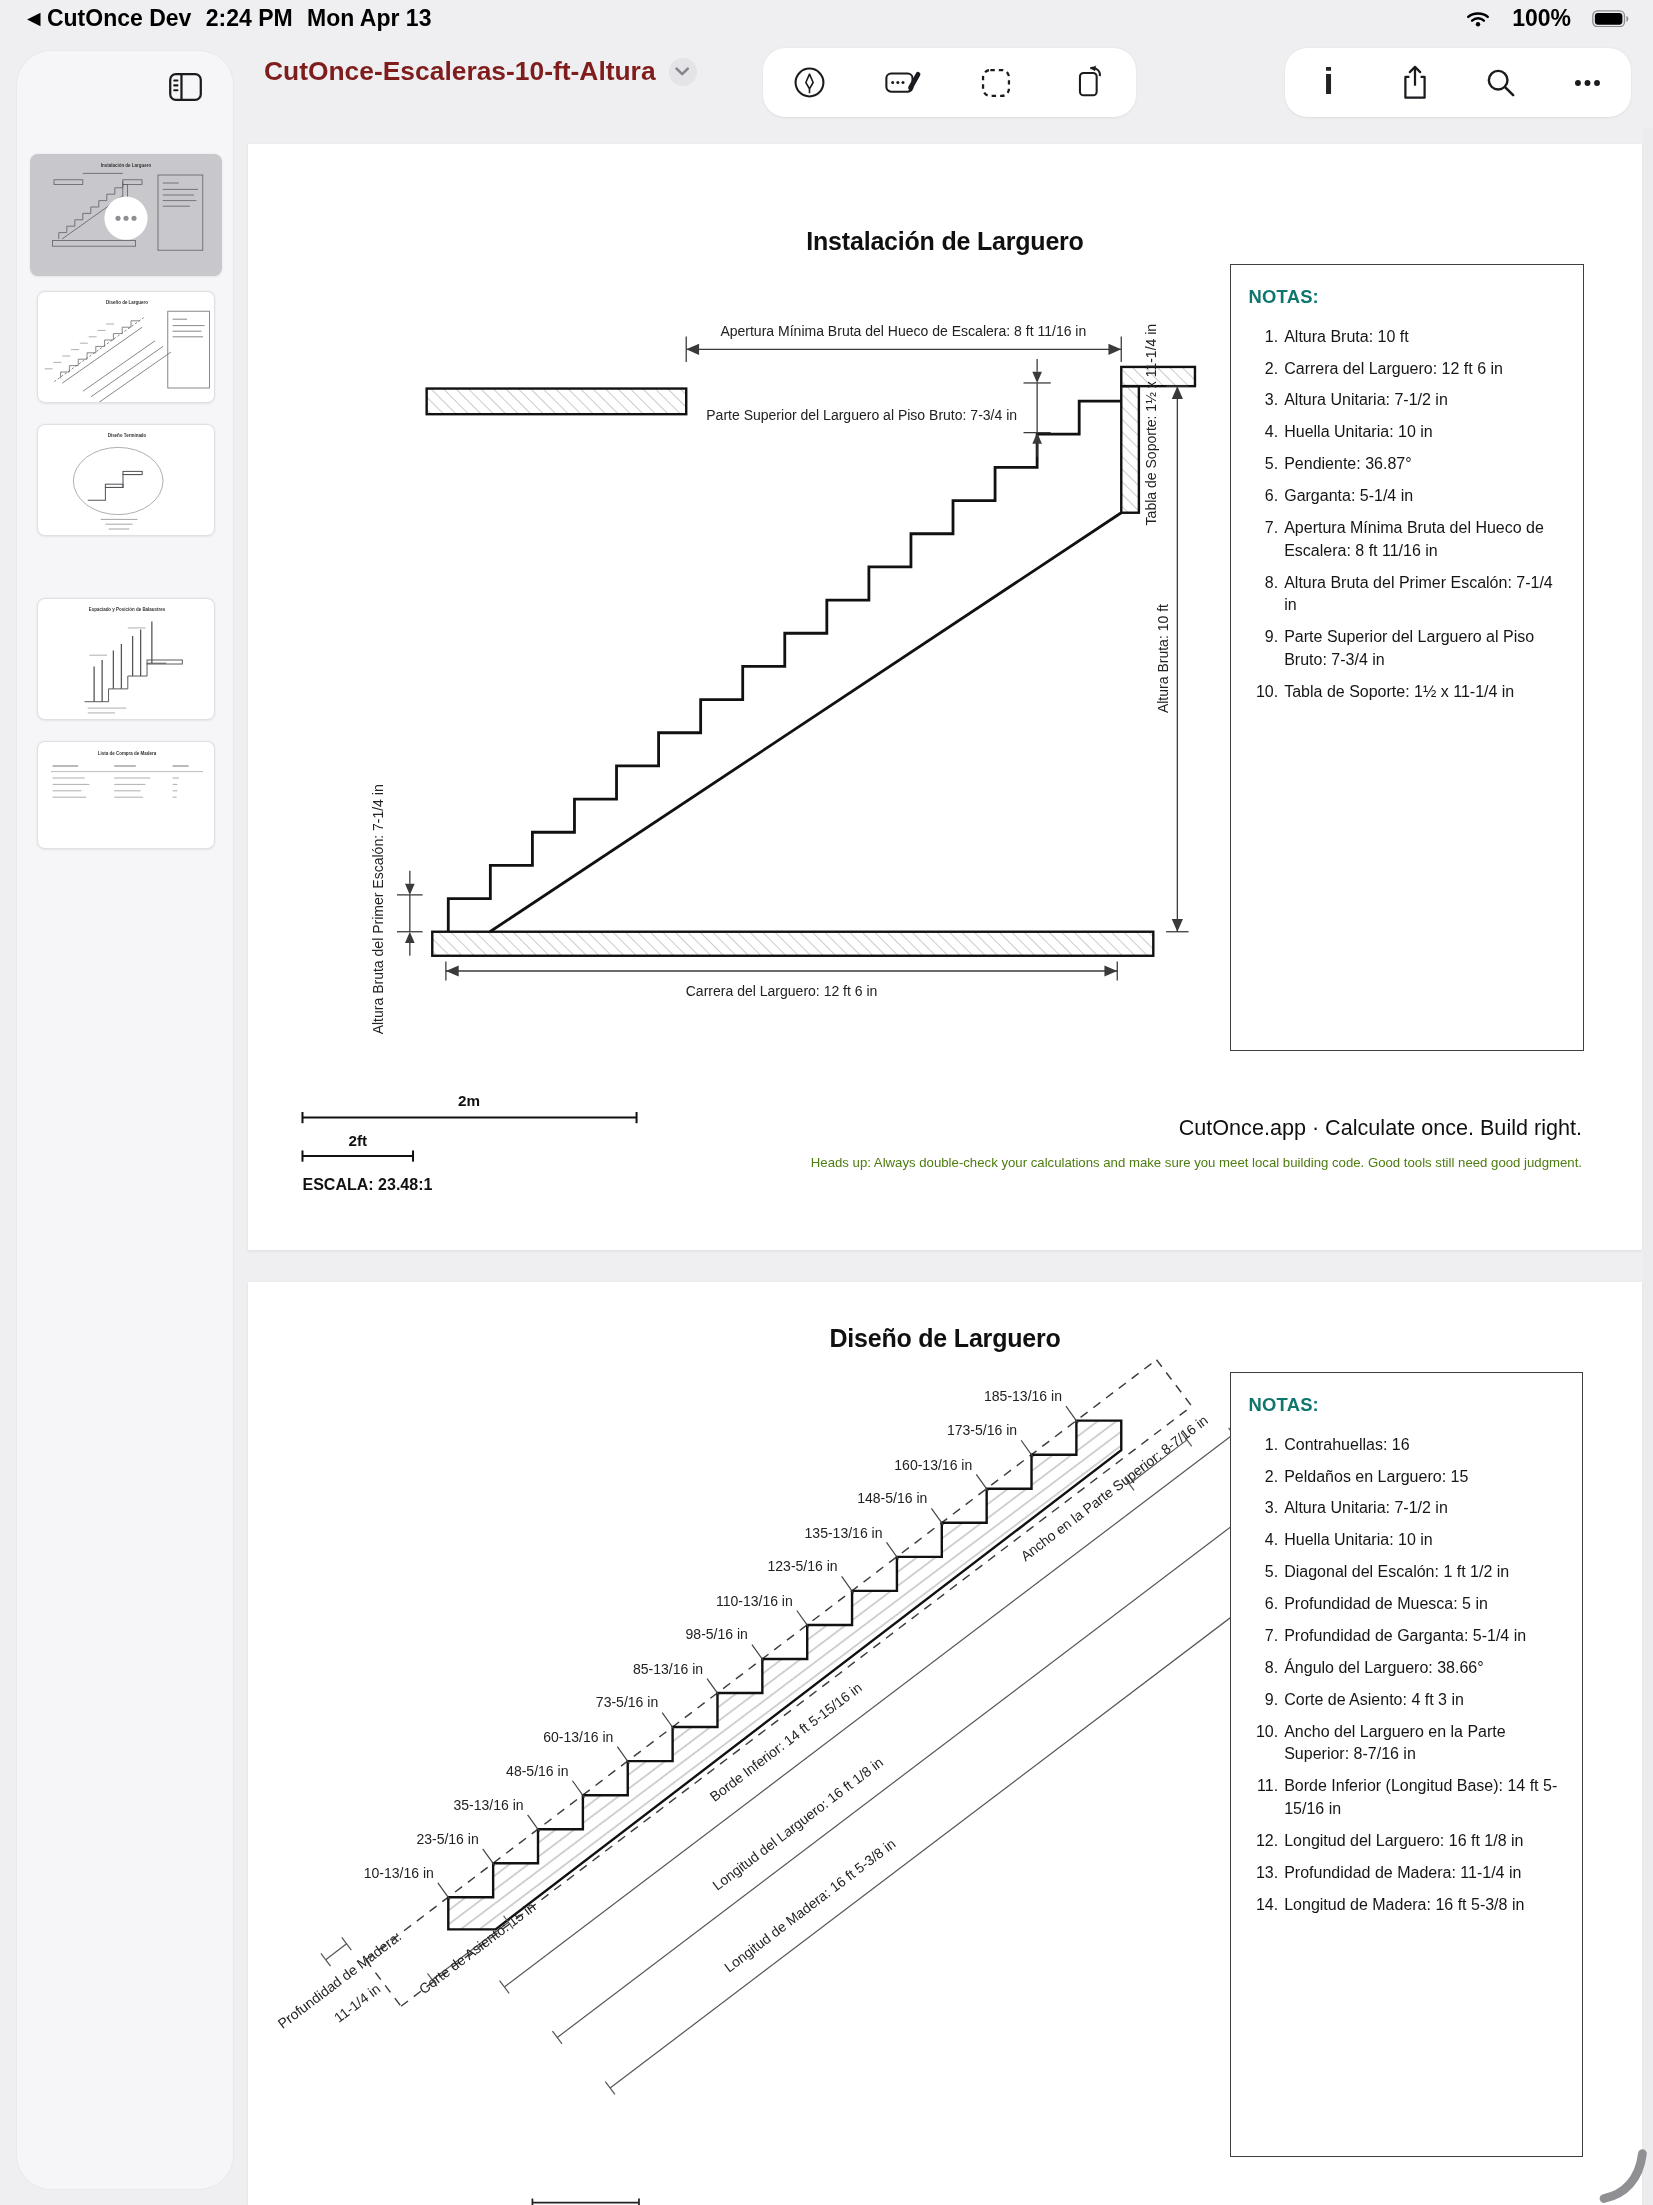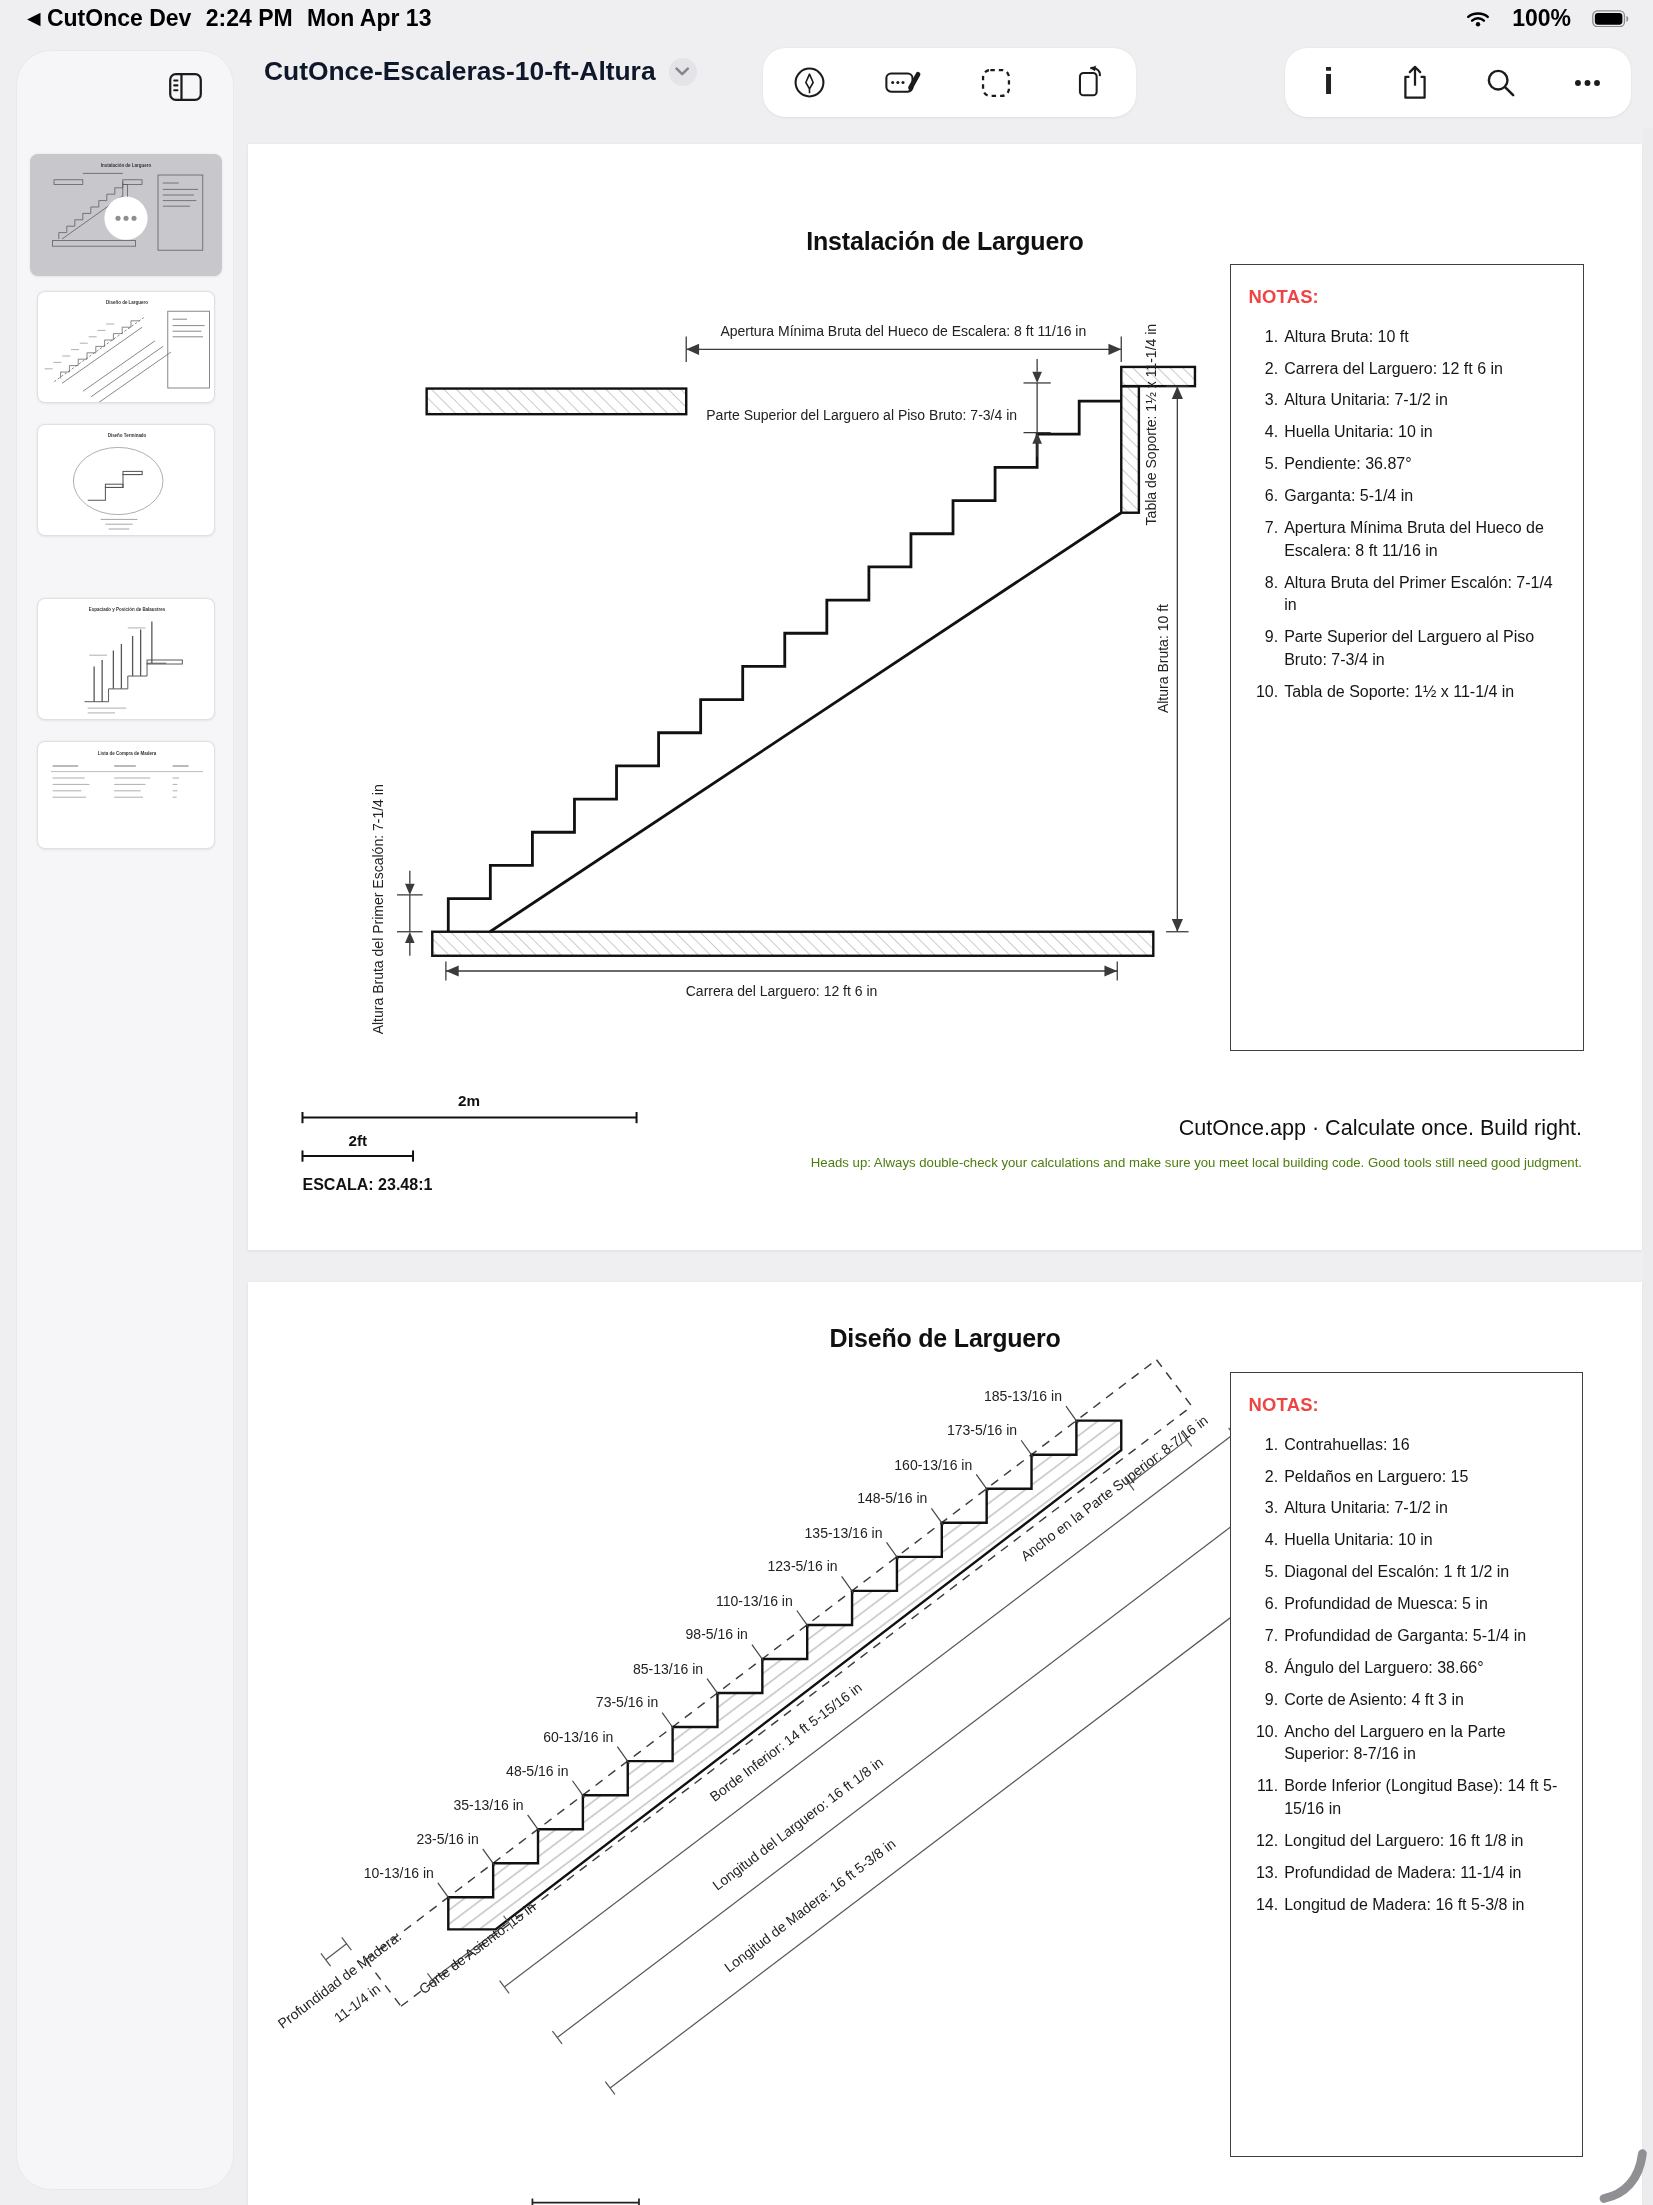--- a/index.html
+++ b/index.html
@@ -11,41 +11,41 @@
     display:flex; justify-content:space-between; align-items:center; padding:1.6px 24px 0 27px;
     font-size:23px; font-weight:600; color:#000; }
   .sb-left { display:flex; align-items:center; gap:14.4px; }
   .sb-back { display:flex; align-items:center; gap:6.4px; }
   .sb-back .tri { font-size:17.6px; }
   .sb-right { display:flex; align-items:center; gap:21px; }
 
   
   .toolbar { position:absolute; top:35px; left:0; width:1654px; height:95px; }
   .doc-title-wrap { position:absolute; left:264px; top:21px; display:flex; align-items:center; gap:13px; }
-  .doc-title { font-size:26.4px; font-weight:700; color:#0f172a; }
+  .doc-title { font-size:26.4px; font-weight:700; color:#7f1d1d; }
   .chev-circle { width:28px; height:28px; border-radius:50%; background:#E3E3E8; display:flex; align-items:center; justify-content:center; }
   .pill { position:absolute; top:13px; height:69px; background:#fff; border-radius:22.4px; display:flex; align-items:center; justify-content:space-around; box-shadow:0 0.8px 2.4px rgba(0,0,0,.07); }
   .pill.center { left:763px; width:373px; }
   .pill.right  { left:1285px; width:346px; }
   .tb-btn { width:69px; height:69px; display:flex; align-items:center; justify-content:center; }
 
   
   .sidebar { position:absolute; left:16px; top:50px; width:218px; height:2140px;
     background:#F6F6F8; border:0.8px solid #E9E9EC; border-radius:35px; }
   .sidebar-toggle { position:absolute; left:148px; top:16px; width:40px; height:40px; display:flex; align-items:center; justify-content:center; }
   .thumb { position:absolute; left:20px; width:178px; background:#fff; border:0.8px solid #E0E0E3; border-radius:8px; box-shadow:0 0.8px 2.4px rgba(0,0,0,.08); overflow:hidden; }
   .thumb.selected { left:13px; width:192px; background:#C8C8CC; border:none; }
 
   
   .page { position:absolute; left:248px; width:1394px; background:#fff; box-shadow:0 0.8px 3.2px rgba(0,0,0,.08); }
   .page1 { top:144px; height:1106px; }
   .page2 { top:1282px; height:923px; }
   .page-title { position:absolute; left:0; width:100%; text-align:center; font-size:25px; font-weight:700; color:#101010; letter-spacing:-0.2px; }
   .notes-box { position:absolute; border:1.6px solid #3f3f42; background:#fff; padding:21px 19px 0 17.6px; }
-  .notes-h { font-size:18.4px; font-weight:700; color:#ef4444; margin-bottom:17.6px; letter-spacing:0.2px; }
+  .notes-h { font-size:18.4px; font-weight:700; color:#0f766e; margin-bottom:17.6px; letter-spacing:0.2px; }
   .notes-box ol { margin:0; padding-left:34px; }
   .notes-box li { font-size:16px; line-height:1.42; color:#161618; margin-bottom:9.2px; padding-left:1.6px; }
   .p1-notes { left:982px; top:120px; width:354px; height:787px; }
   .p2-notes { left:982px; top:90px; width:353px; height:785px; }
   .footer-brand { position:absolute; right:60px; top:971px; font-size:21.6px; font-weight:400; color:#101010; }
   .footer-note { position:absolute; right:60px; top:1011px; font-size:13.2px; color:#4d7c0f; }
   .diagram-svg { position:absolute; left:0; top:0; }
 
   .right-gutter { position:absolute; right:0; top:128px; width:11.2px; height:2077px; background:#ECECEE; }
 

